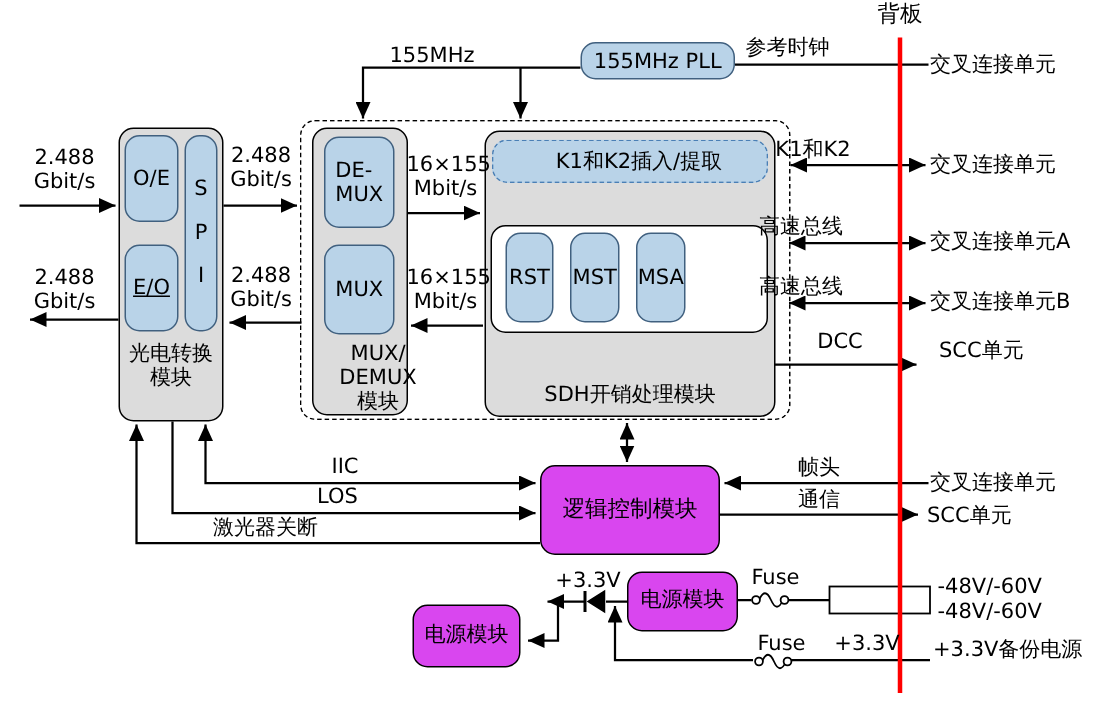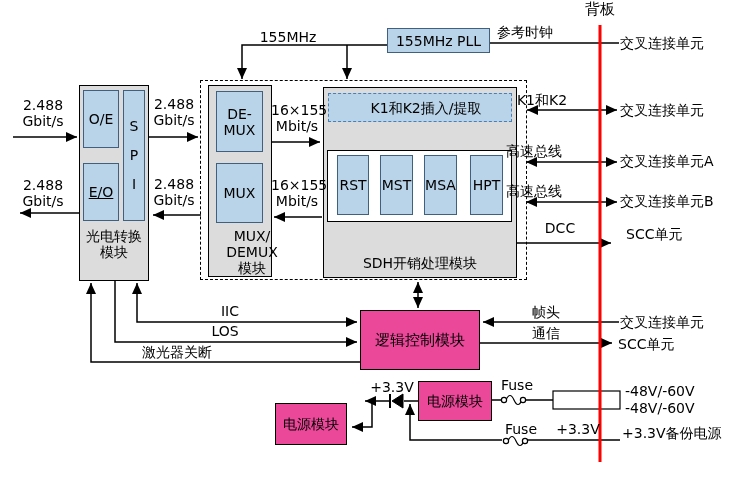--- a/index.html
+++ b/index.html
@@ -1,24 +1,24 @@
 <!DOCTYPE html>
 <html><head>
 <meta charset="utf-8">
 <style>
   html,body{margin:0;padding:0;background:#fff;}
   .stage{position:relative;width:734px;height:485px;background:#fff;overflow:hidden;
          font-family:"DejaVu Sans","Liberation Sans",sans-serif;color:#000;}
   .wires{position:absolute;left:0;top:0;width:734px;height:485px;}
   .blk{position:absolute;box-sizing:border-box;display:flex;align-items:center;justify-content:center;
-       text-align:center;font-size:14px;line-height:16px;}
+       text-align:left;font-size:14px;line-height:16px;border-radius:10px;}
   .blue{background:#B9D3E8;border:1px solid #40607F;}
   .bluedash{background:#B9D3E8;border:1px dashed #4A7FB5;}
   .grey{background:#DCDCDC;border:1px solid #000;}
-  .tan{background:#ec4899;border:1px solid #000;}
+  .tan{background:#d946ef;border:1px solid #000;font-family:Liberation Serif, serif;}
   .whitebox{background:#FFF;border:1px solid #000;}
   .dashed{border:1px dashed #000;background:transparent;}
   .lbl{position:absolute;font-size:14px;line-height:16px;white-space:nowrap;}
   .c{text-align:center;}
   .lbl span{display:block;}
   .spi{flex-direction:column;line-height:29px;}
   .big{font-size:15px;}
 </style>
 </head>
 <body>
@@ -127,23 +127,20 @@
   <div class="blk whitebox" style="left:327px;top:150px;width:185px;height:72px;"></div>
   <div class="blk blue" style="left:380px;top:155px;width:33px;height:60px;">
     <span>MST</span>
   </div>
   <div class="blk blue" style="left:337px;top:155px;width:32px;height:60px;">
     <span>RST</span>
   </div>
   <div class="blk blue" style="left:424px;top:155px;width:33px;height:60px;">
     <span>MSA</span>
   </div>
-  <div class="blk blue" style="left:470px;top:155px;width:33px;height:60px;">
-    <span>HPT</span>
-  </div>
   <div class="lbl c" style="left:323px;top:255px;width:194px;">SDH开销处理模块</div>
 
   <div class="blk blue" style="left:387px;top:28px;width:103px;height:25px;">
     <span>155MHz PLL</span>
   </div>
 
   <div class="blk tan big" style="left:360px;top:310px;width:120px;height:60px;">
     <span>逻辑控制模块</span>
   </div>
 

